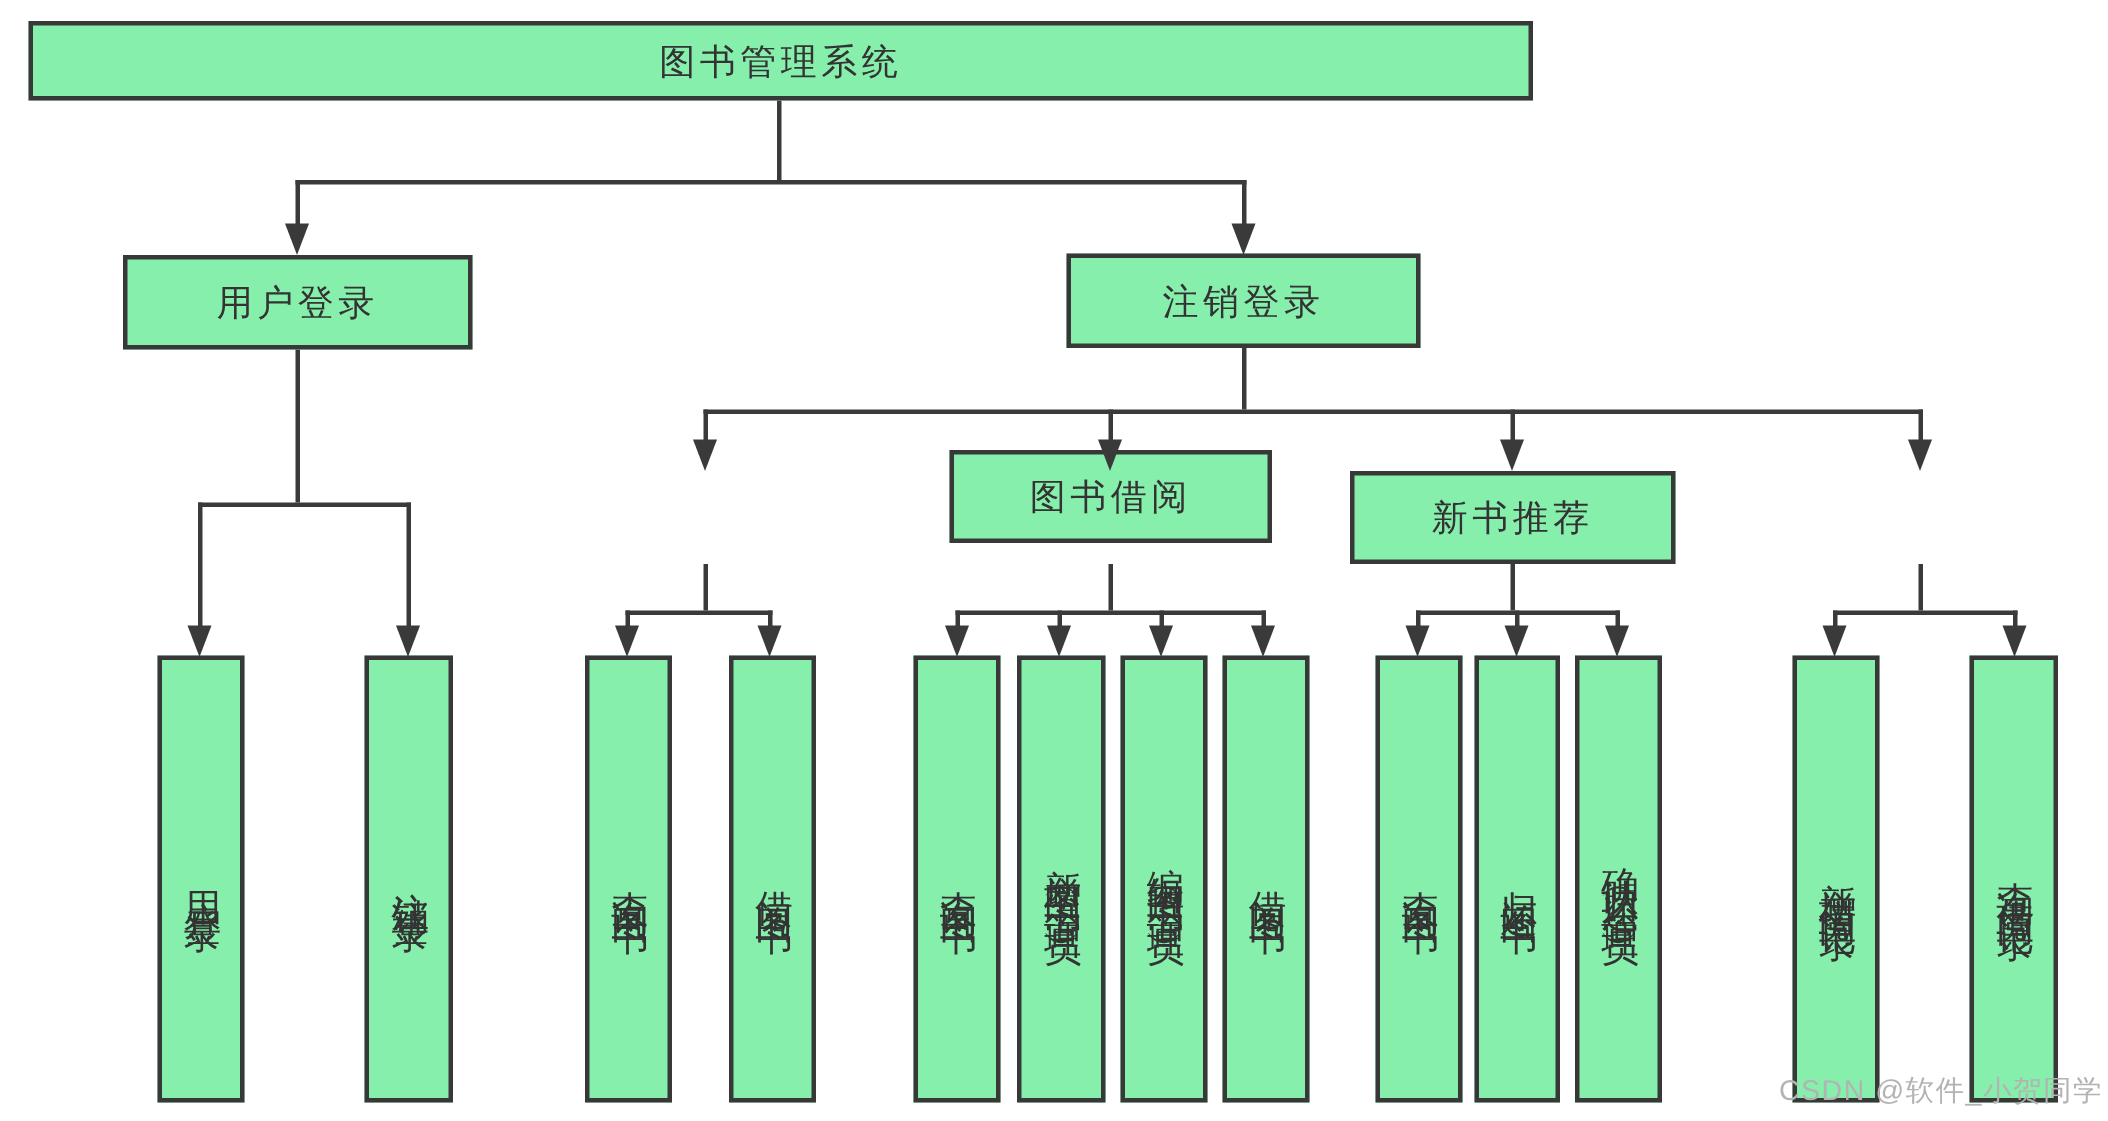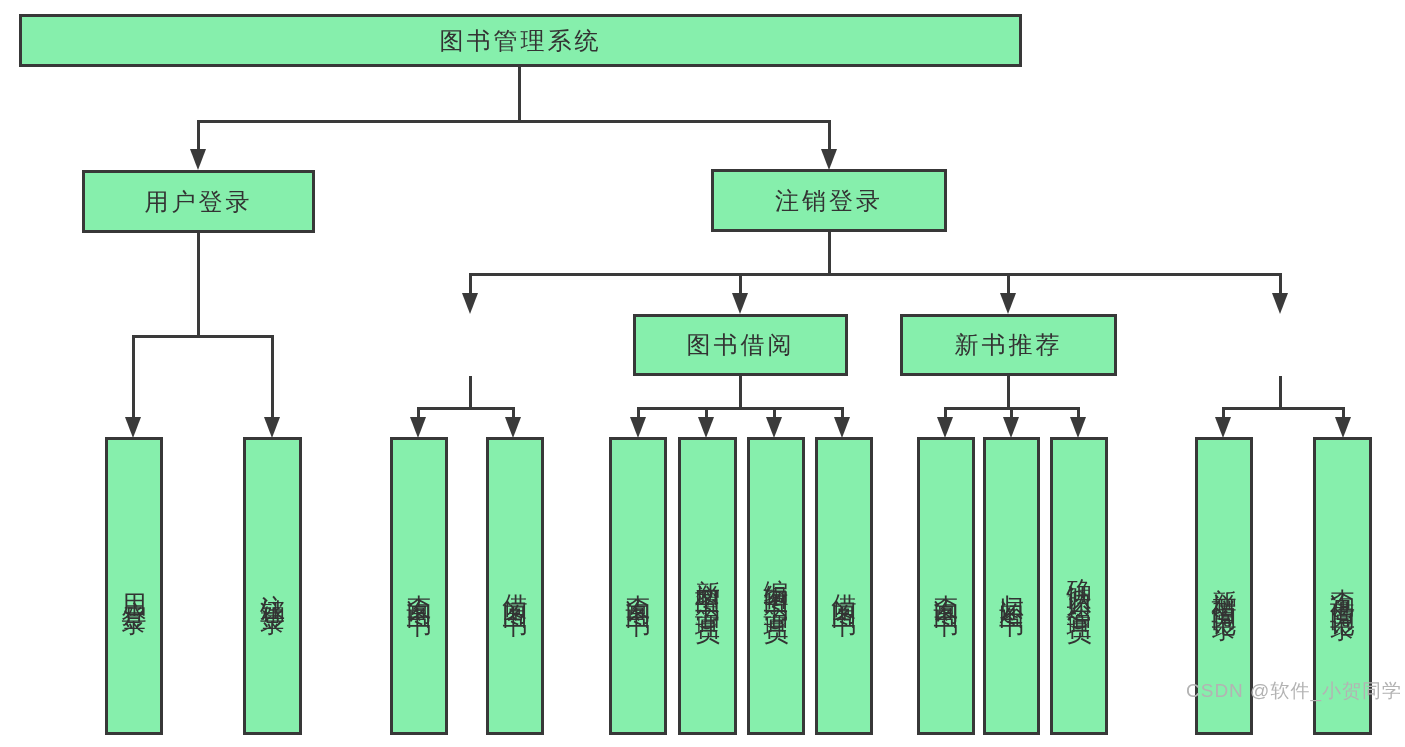--- a/index.html
+++ b/index.html
@@ -127,21 +127,21 @@
   <div class="arrow" style="left:1215px;top:417px;"></div>
   <div class="arrow" style="left:1335px;top:417px;"></div>
 
   <div class="box" style="left:19px;top:14px;width:1003px;height:53px;">图书管理系统</div>
 
   <div class="box" style="left:82px;top:170px;width:233px;height:63px;">用户登录</div>
 
   <div class="box" style="left:711px;top:169px;width:236px;height:63px;">注销登录</div>
 
 
-  <div class="box" style="left:633px;top:314px;width:215px;height:62px;">图书借阅</div>
+  <div class="box" style="left:633px;top:300px;width:215px;height:62px;">图书借阅</div>
 
   <div class="box" style="left:900px;top:314px;width:217px;height:62px;">新书推荐</div>
 
 
   <div class="box vbox" style="left:105px;top:437px;width:58px;height:298px;">用户登录</div>
 
   <div class="box vbox" style="left:243px;top:437px;width:59px;height:298px;">注销登录</div>
 
   <div class="box vbox" style="left:390px;top:437px;width:58px;height:298px;">查询图书</div>
 
@@ -158,15 +158,15 @@
   <div class="box vbox" style="left:917px;top:437px;width:58px;height:298px;">查询图书</div>
 
   <div class="box vbox" style="left:983px;top:437px;width:57px;height:298px;">归还图书</div>
 
   <div class="box vbox" style="left:1050px;top:437px;width:58px;height:298px;">确认归还（管理员）</div>
 
   <div class="box vbox" style="left:1195px;top:437px;width:58px;height:298px;">新增借阅记录</div>
 
   <div class="box vbox" style="left:1313px;top:437px;width:59px;height:298px;">查询借阅记录</div>
 
-  <div class="watermark" style="left:1186px;top:678px;">CSDN @软件_小贺同学</div>
+  <div class="watermark" style="left:1186px;top:714px;">CSDN @软件_小贺同学</div>
 
 </div>
 
 </body></html>

